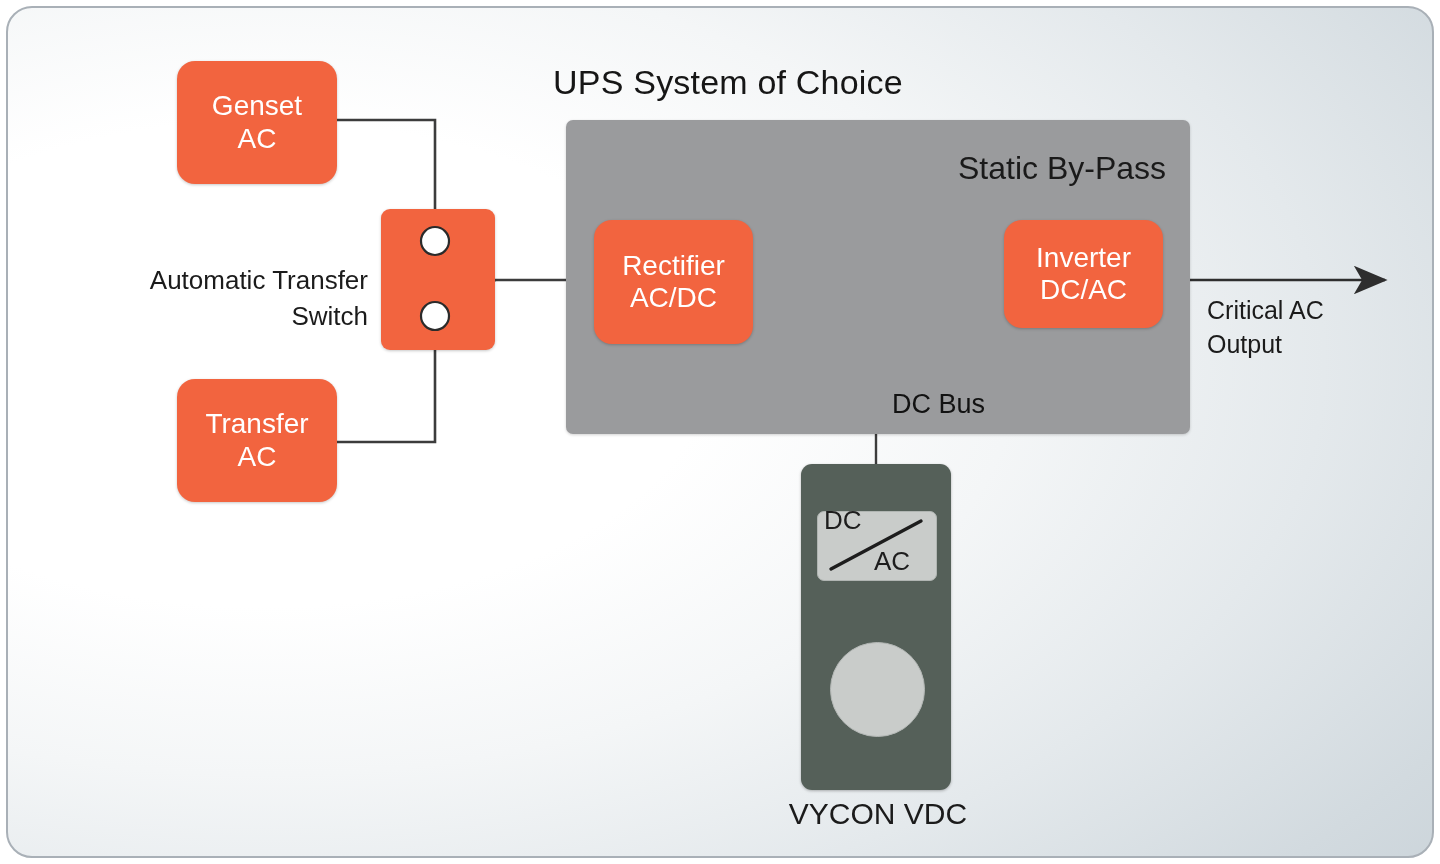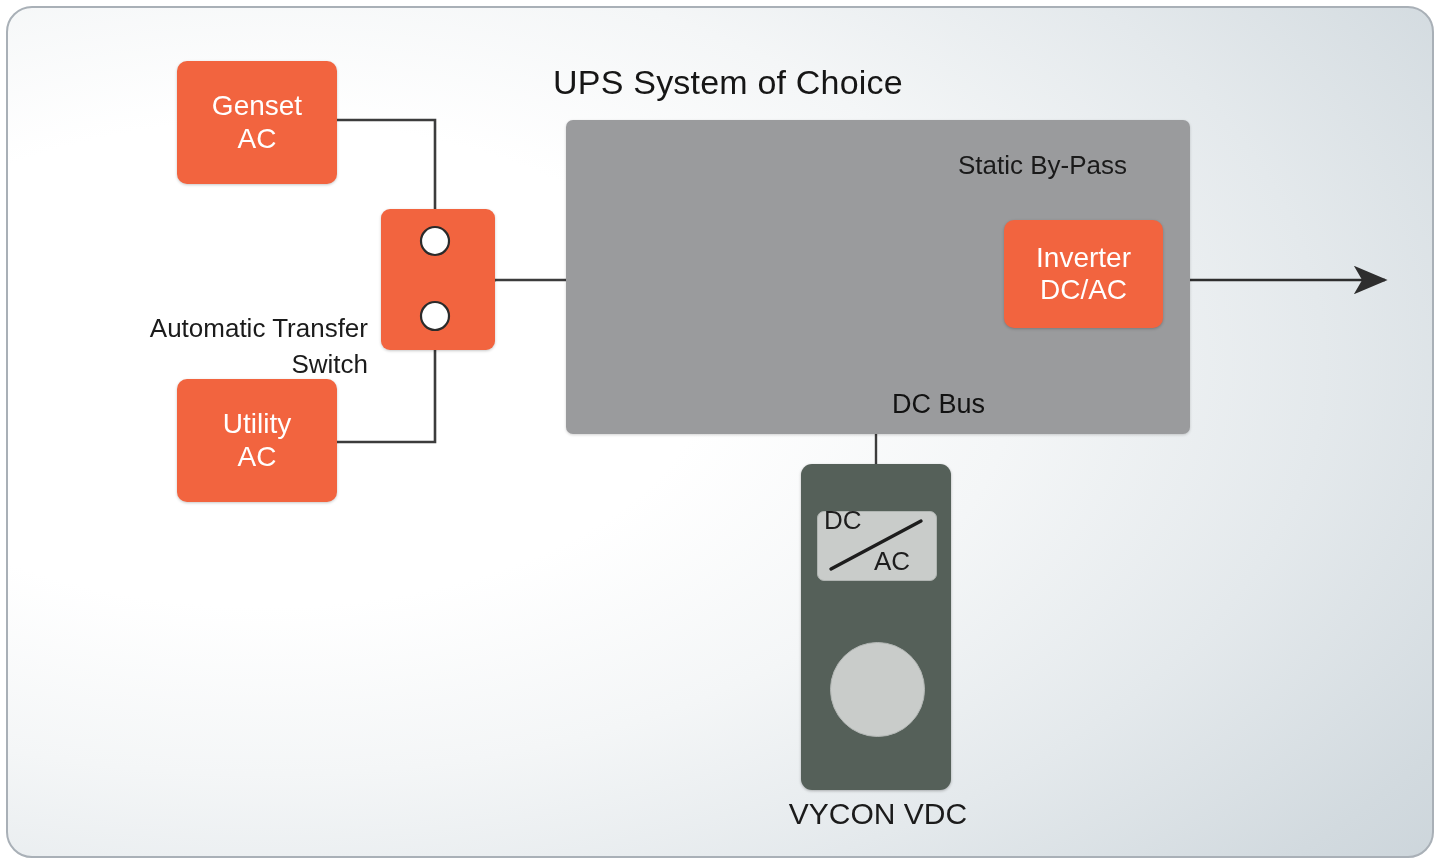--- a/index.html
+++ b/index.html
@@ -31,40 +31,40 @@
     position:absolute;left:0;top:0;width:1440px;height:864px;
   }
   
   .lbl{position:absolute;color:#1b1b1b;white-space:pre-line;}
   #title{
     left:0;top:55px;width:1440px;text-align:center;
     font-size:34px;letter-spacing:.2px;color:#161616;
   }
   #ats-label{
     left:40px;top:254px;width:320px;text-align:right;
-    font-size:26px;line-height:36px;color:#1b1b1b;margin-top:48px;
+    font-size:26px;line-height:36px;color:#1b1b1b;
   }
   #bypass-label{
-    left:950px;top:142px;font-size:26px;color:#1a1a1a;
+    left:950px;top:142px;font-size:32px;color:#1a1a1a;
   }
   #dcbus-label{
     left:884px;top:381px;font-size:27px;color:#121212;
   }
   #out-label{
     left:1199px;top:285px;font-size:25px;line-height:34px;color:#1b1b1b;
   }
   #vycon-label{
     left:700px;top:789px;width:340px;text-align:center;
     font-size:30px;color:#1b1b1b;
   }
   
   .obox{
     position:absolute;
     background:#f2643f;
-    border-radius:10px;
+    border-radius:18px;
     box-shadow:0 1px 3px rgba(0,0,0,.22);
     color:#ffffff;
     display:flex;align-items:center;justify-content:center;
     text-align:center;
     line-height:1.16;
     white-space:pre-line;
     font-size:28px;
   }
   #box-genset{left:169px;top:53px;width:160px;height:123px;}
   #box-utility{left:169px;top:371px;width:160px;height:123px;}
@@ -154,29 +154,31 @@
         <path d="M868,680 C876,668 896,668 903,679"></path>
         <path d="M868,680 C868,696 880,706 880,720"></path>
       </g>
     </svg>
 
     <div id="ups-panel"></div>
 
     <div class="obox" id="box-genset">Genset
 AC</div>
 
-    <div class="obox" id="box-utility">Utility
+    <div class="obox" id="box-utility">Transfer
 AC</div>
 
     <div id="box-ats"></div>
     <svg style="position:absolute;left:373px;top:201px;width:114px;height:141px;pointer-events:none" viewBox="0 0 114 141">
       <circle cx="54" cy="32" r="14" fill="#ffffff" stroke="#2b2b2b" stroke-width="2.2"></circle>
       <circle cx="54" cy="107" r="14" fill="#ffffff" stroke="#2b2b2b" stroke-width="2.2"></circle>
     </svg>
 
+    <div class="obox" id="box-rect">Rectifier
+AC/DC</div>
 
     <div class="obox" id="box-inv">Inverter
 DC/AC</div>
 
     <div id="vycon-body"></div>
     <div id="dcac-box"></div>
     <div class="dcac-t" id="dcac-dc">DC</div>
     <div class="dcac-t" id="dcac-ac">AC</div>
     <svg style="position:absolute;left:809px;top:503px;width:118px;height:68px;pointer-events:none" viewBox="0 0 118 68">
       <path d="M14,58 L104,10" stroke="#1d1d1d" stroke-width="3.4" stroke-linecap="round"></path>
@@ -185,17 +187,19 @@
 
     <div class="lbl" id="title">UPS System of Choice</div>
 
     <div class="lbl" id="ats-label">Automatic Transfer
 Switch</div>
 
     <div class="lbl" id="bypass-label">Static By-Pass</div>
 
     <div class="lbl" id="dcbus-label">DC Bus</div>
 
+    <div class="lbl" id="out-label">Critical AC
+Output</div>
 
     <div class="lbl" id="vycon-label">VYCON VDC</div>
 
   </div>
 </div>
 
 </body></html>

